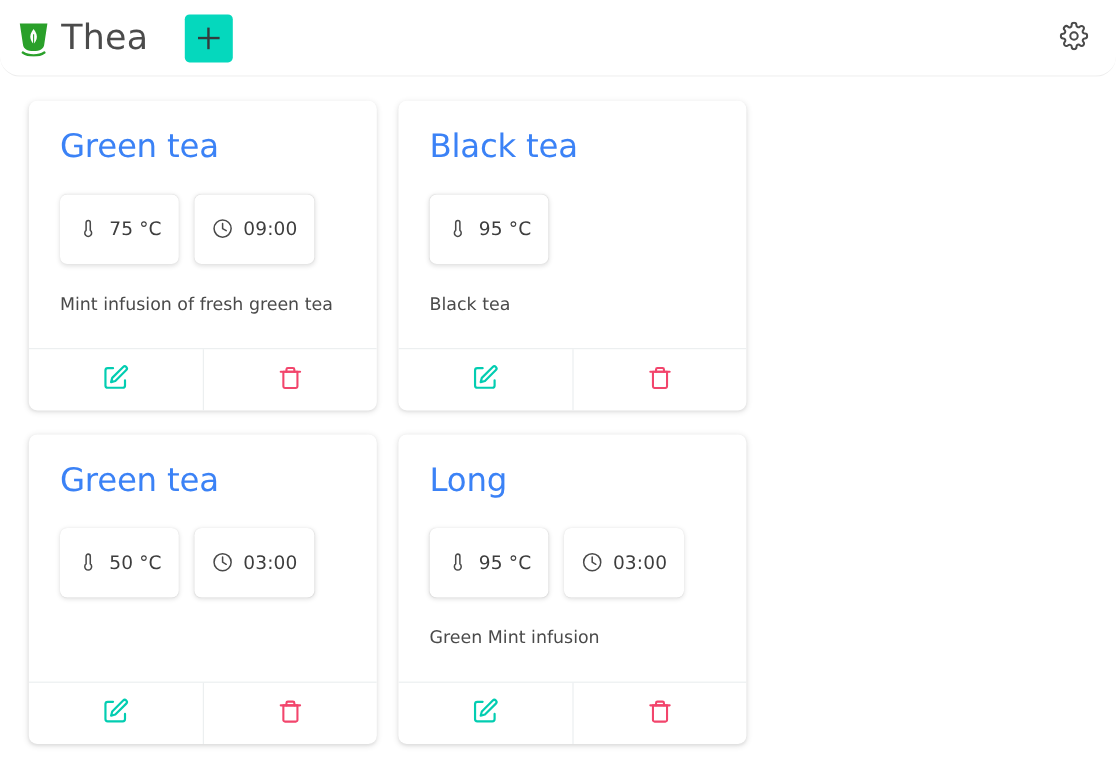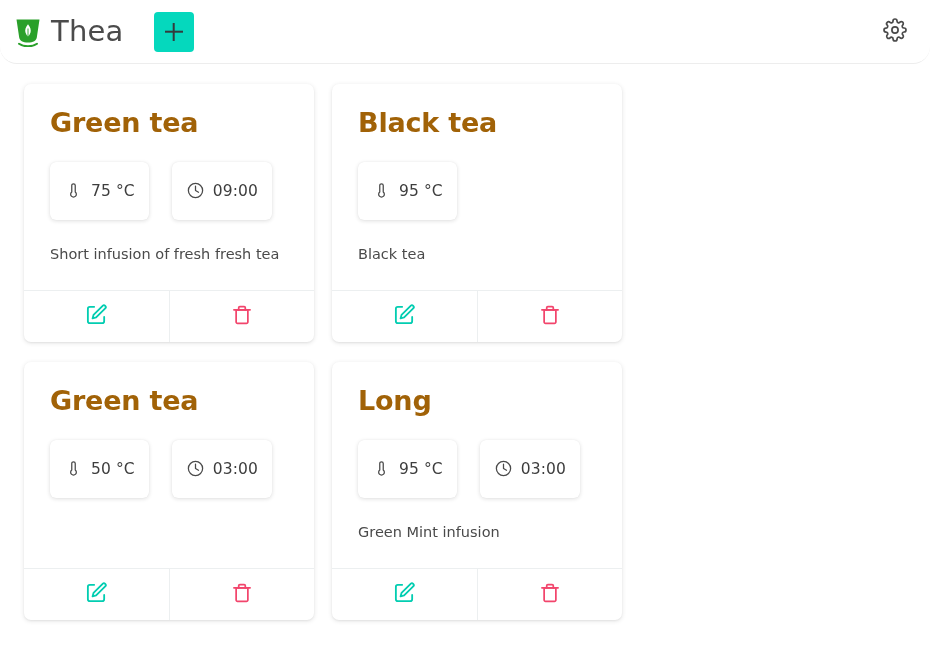--- a/index.html
+++ b/index.html
@@ -117,32 +117,32 @@
     margin: 0 6px;
   }
 
   .card-body {
     padding: 24px 26px 0 26px;
     flex: 1 1 auto;
   }
 
   .card-title {
     font-size: 27px;
-    font-weight: 700;
-    color: #a16207;
+    font-weight: 400;
+    color: #3b82f6;
     line-height: 1.1;
     letter-spacing: -0.2px;
     margin-bottom: 24px;
     white-space: nowrap;
     overflow: hidden;
   }
 
   .stat-row {
     display: flex;
-    gap: 23px;
+    gap: 13px;
     margin-bottom: 24px;
   }
 
   .stat-pill {
     background: #ffffff;
     border-radius: 6px;
     box-shadow: 0 1px 4px rgba(0,0,0,0.13), 0 0 1px rgba(0,0,0,0.08);
     height: 58px;
     padding: 0 14px;
     display: flex;
@@ -252,21 +252,21 @@
         <div class="stat-pill">
           <span class="stat-icon">
             <svg width="19" height="19" viewBox="0 0 24 24" fill="none" stroke="currentColor" stroke-width="1.6" stroke-linecap="round" stroke-linejoin="round">
               <circle cx="12" cy="12" r="9"></circle>
               <polyline points="12 6.6 12 12 15.8 14.2"></polyline>
             </svg>
           </span>
           <span class="stat-value">09:00</span>
         </div>
       </div>
-      <p class="card-description">Short infusion of fresh fresh tea</p>
+      <p class="card-description">Mint infusion of fresh green tea</p>
     </div>
     <div class="card-actions">
       <button class="action-button edit" title="Edit">
         <span>
           <svg width="23" height="23" viewBox="0 0 24 24" fill="none" stroke="currentColor" stroke-width="1.9" stroke-linecap="round" stroke-linejoin="round">
             <path d="M20 14.5V19a2 2 0 0 1-2 2H5a2 2 0 0 1-2-2V6a2 2 0 0 1 2-2h4.6"></path>
             <path d="M18.4 2.9a1.9 1.9 0 0 1 2.7 2.7L11.6 15.1 7.9 16.1l1-3.7z"></path>
           </svg>
         </span>
       </button>

